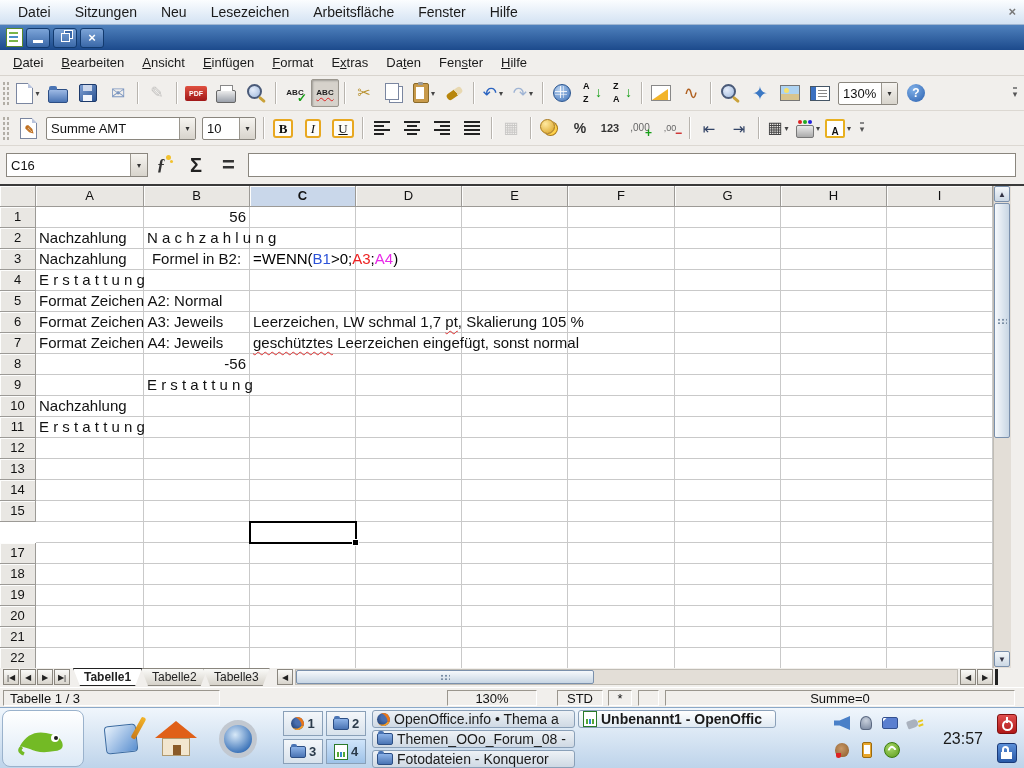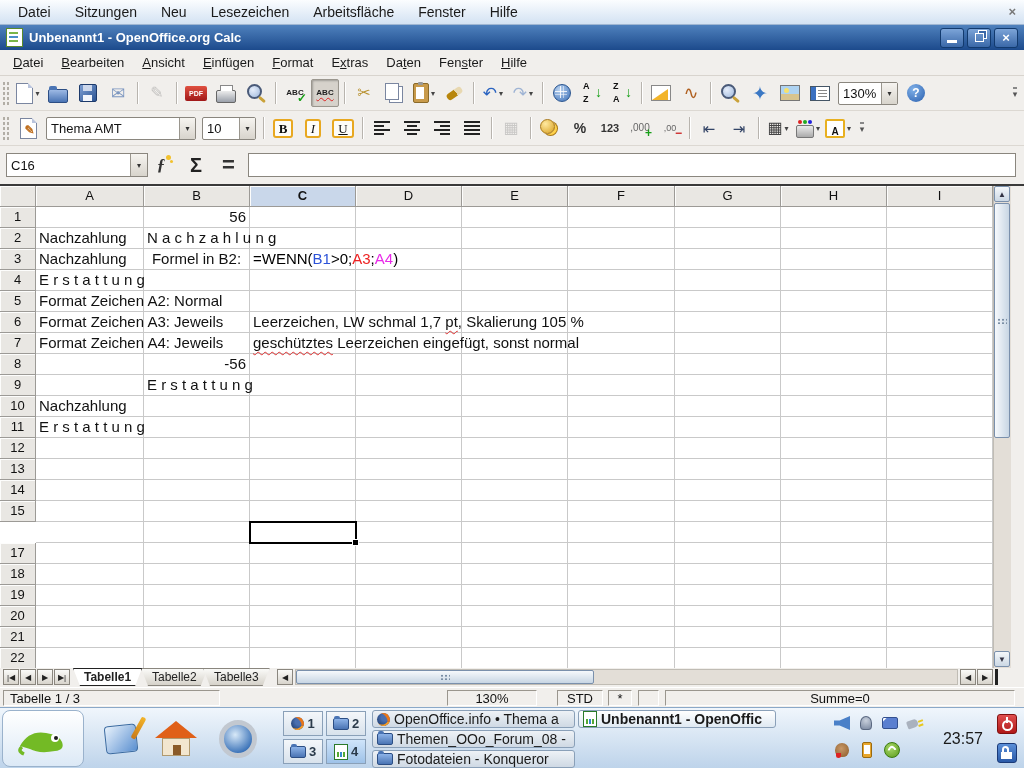--- a/index.html
+++ b/index.html
@@ -218,21 +218,20 @@
       <span class="kmenu-item" data-name="desktop-menu-sitzungen">Sitzungen</span>
       <span class="kmenu-item" data-name="desktop-menu-neu">Neu</span>
       <span class="kmenu-item" data-name="desktop-menu-lesezeichen">Lesezeichen</span>
       <span class="kmenu-item" data-name="desktop-menu-arbeitsfläche">Arbeitsfläche</span>
       <span class="kmenu-item" data-name="desktop-menu-fenster">Fenster</span>
       <span class="kmenu-item" data-name="desktop-menu-hilfe">Hilfe</span>
     </div>
 
   <div id="titlebar" data-name="window-titlebar">
     <span class="calcdoc" data-name="calc-app-icon"></span>
-    <span id="title-text" data-name="window-title">Unbenannt1 - OpenOffice.org Calc</span>
     <span class="winbtn" data-name="minimize-button">
         <span class="bar" data-name="minimize-icon"></span>
       </span>
     <span class="winbtn" data-name="maximize-button">
         <span class="sq" data-name="maximize-icon"></span>
       </span>
     <span class="winbtn" data-name="close-button">
         <span class="x" data-name="close-icon">×</span>
       </span>
   </div>
@@ -364,21 +363,21 @@
       </span>
     </div>
   <div id="toolbar2" class="toolbar" data-name="formatting-toolbar">
       <span class="grip" data-name="toolbar-grip"></span>
       <span class="tbi" data-name="styles-button">
         <span class="art art-page" data-name="styles-icon">
           <span class="g3" data-name="styles-glyph3" style="color: rgb(192, 112, 32);">✎</span>
         </span>
       </span>
       <span class="combo" data-name="font-name-combo" style="width: 148px;">
-        <span class="cval" data-name="font-name-combo-value">Thema AMT</span>
+        <span class="cval" data-name="font-name-combo-value">Summe AMT</span>
         <span class="cbtn" data-name="font-name-combo-dropdown-icon">▾</span>
       </span>
       <span class="combo" data-name="font-size-combo" style="width: 52px;">
         <span class="cval" data-name="font-size-combo-value">10</span>
         <span class="cbtn" data-name="font-size-combo-dropdown-icon">▾</span>
       </span>
       <span class="tsep" data-name="toolbar-separator"></span>
       <span class="tbi" data-name="bold-button">
         <span class="g1 framed serif bold" data-name="bold-glyph" style="font-size: 13px;">B</span>
       </span>

